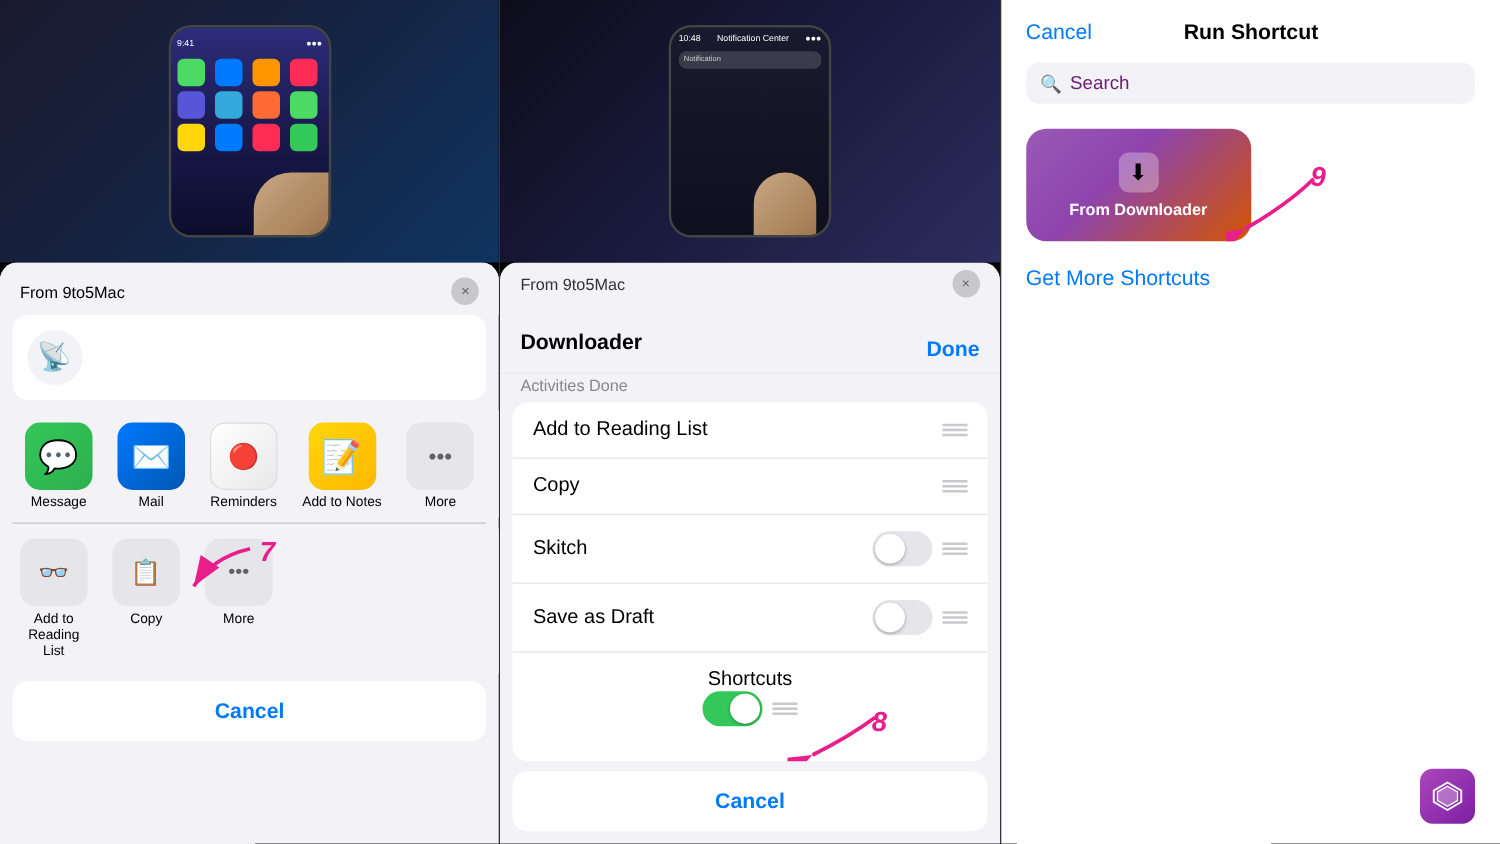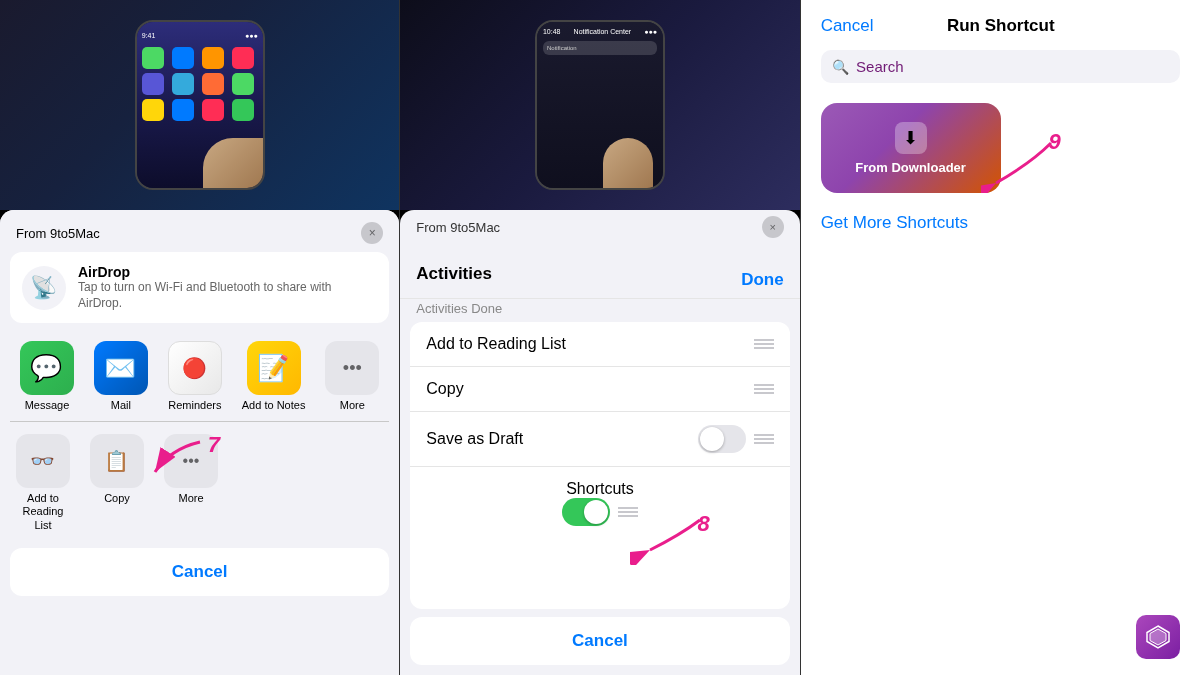--- a/index.html
+++ b/index.html
@@ -567,24 +567,20 @@
 
   <div class="share-sheet-left">
 
     <div class="share-header-left">
       <span class="share-source">From 9to5Mac</span>
       <div class="close-btn">×</div>
     </div>
 
     <div class="airdrop-section">
       <div class="airdrop-icon">📡</div>
-      <div class="airdrop-text">
-        <div class="airdrop-title">AirDrop</div>
-        <div class="airdrop-desc">Tap to turn on Wi-Fi and Bluetooth to share with AirDrop.</div>
-      </div>
     </div>
 
     <div class="app-icons-row">
       <div class="app-item">
         <div class="app-icon messages">💬</div>
         <span class="app-label">Message</span>
       </div>
       <div class="app-item">
         <div class="app-icon mail">✉️</div>
         <span class="app-label">Mail</span>
@@ -656,21 +652,21 @@
     </div>
   </div>
 
   <div class="activities-sheet">
     <div class="middle-header-source">
       <span class="from-label">From 9to5Mac</span>
       <div class="close-x">×</div>
     </div>
 
     <div class="activities-header">
-      <span class="activities-title">Activities</span>
+      <span class="activities-title">Downloader</span>
       <span class="done-btn">Done</span>
     </div>
 
     <div class="activities-done-label">Activities Done</div>
 
     <div class="activities-list">
 
       <div class="activity-row">
         <span class="activity-name">Add to Reading List</span>
         <div class="activity-right">
@@ -686,20 +682,33 @@
         <span class="activity-name">Copy</span>
         <div class="activity-right">
           <div class="drag-handle">
             <div class="drag-line"></div>
             <div class="drag-line"></div>
             <div class="drag-line"></div>
           </div>
         </div>
       </div>
 
+      <div class="activity-row">
+        <span class="activity-name">Skitch</span>
+        <div class="activity-right">
+          <div class="toggle off">
+            <div class="toggle-knob"></div>
+          </div>
+          <div class="drag-handle">
+            <div class="drag-line"></div>
+            <div class="drag-line"></div>
+            <div class="drag-line"></div>
+          </div>
+        </div>
+      </div>
 
       <div class="activity-row" style="position:relative;">
         <span class="activity-name">Save as Draft</span>
         <div class="activity-right">
           <div class="toggle off">
             <div class="toggle-knob"></div>
           </div>
           <div class="drag-handle">
             <div class="drag-line"></div>
             <div class="drag-line"></div>

